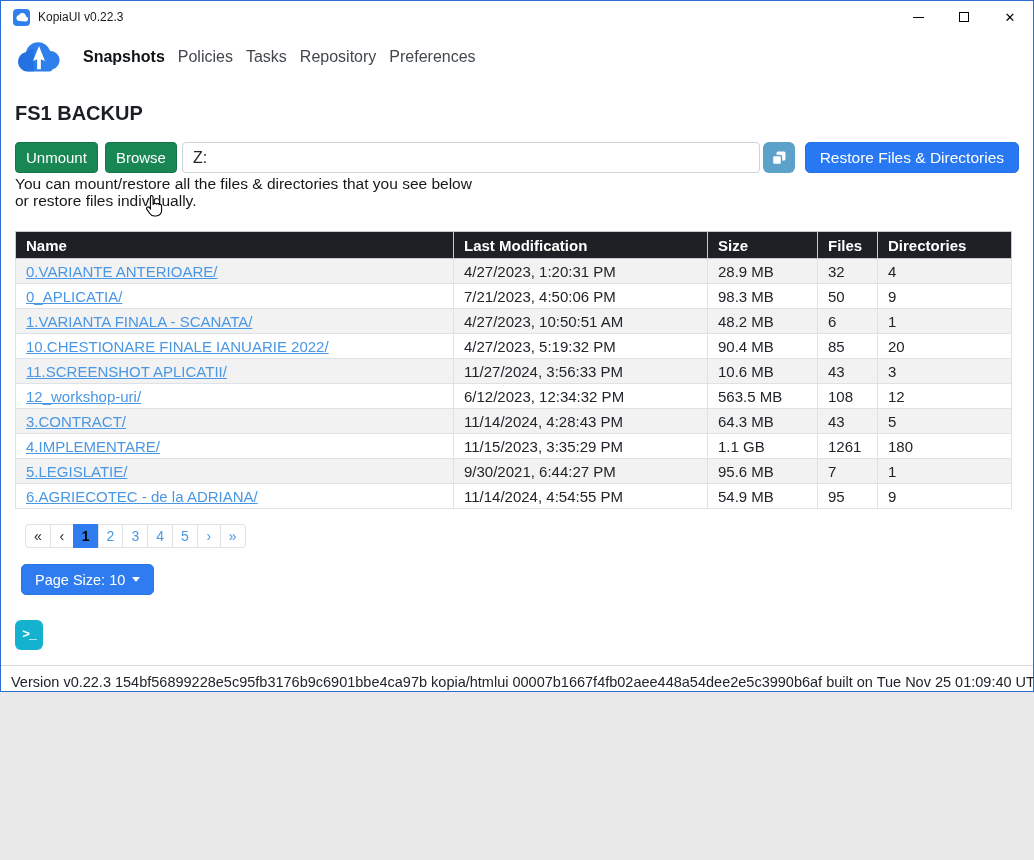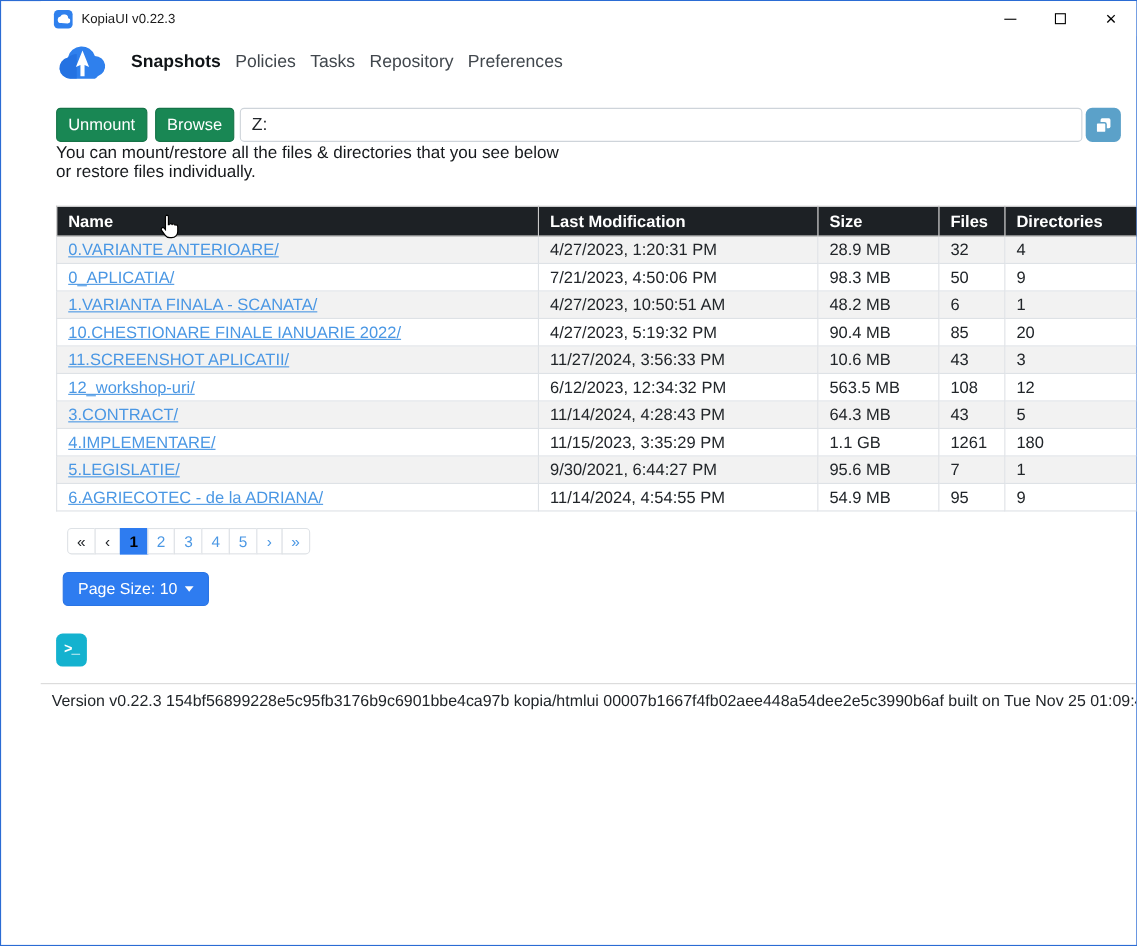--- a/index.html
+++ b/index.html
@@ -1,21 +1,21 @@
 <!DOCTYPE html>
 <html><head>
 <meta charset="utf-8">
 <style>
   * { margin:0; padding:0; box-sizing:border-box; }
   html,body { background:#e9e9e9; }
   body { font-family:"Liberation Sans","DejaVu Sans",sans-serif; }
 
   .window {
-    position:relative; width:1034px; height:860px; background:#fff;
-    border:1px solid #2b6cd4; overflow:hidden;padding-left:36px;
+    position:relative; width:1034px; height:692px; background:#fff;
+    border:1px solid #2b6cd4; overflow:hidden;
   }
 
   
   .titlebar { height:32px; display:flex; align-items:center; padding-left:12px; background:#fff; }
   .titlebar .app-icon {
     width:17px; height:17px; border-radius:4px; background:#2f80ed;
     display:flex; align-items:center; justify-content:center; margin-right:8px; flex:0 0 auto;
   }
   .titlebar .app-title { font-size:12px; color:#1a1a1a; flex:1 1 auto; }
   .win-controls { display:flex; height:32px; }
@@ -128,32 +128,34 @@
     <ul class="nav-items">
         <li class="nav-item active">Snapshots</li>
         <li class="nav-item">Policies</li>
         <li class="nav-item">Tasks</li>
         <li class="nav-item">Repository</li>
         <li class="nav-item">Preferences</li>
       </ul>
   </div>
 
   
+  <div class="page-title">FS1 BACKUP</div>
 
   
   <div class="mount-row">
     <button class="btn btn-green btn-unmount">Unmount</button>
     <button class="btn btn-green btn-browse">Browse</button>
     <input class="mount-input" type="text" value="Z:" style="">
     <button class="btn btn-copy" aria-label="copy">
       <svg width="16" height="16" viewBox="0 0 16 16">
         <rect x="5.5" y="1.5" width="9" height="9" rx="1.5" fill="#fff"></rect>
         <rect x="1.5" y="5.5" width="9" height="9" rx="1.5" fill="#fff" stroke="#5ba1c9" stroke-width="1.4"></rect>
       </svg>
     </button>
+    <button class="btn btn-restore">Restore Files &amp; Directories</button>
   </div>
 
   
   <svg class="cursor" width="19" height="24" viewBox="0 0 19 24">
     <path fill="#fff" stroke="#000" stroke-width="1.1" d="M6.5 1.5c.9 0 1.6.7 1.6 1.6v7.2h.5c.2-.6.8-1.1 1.5-1.1.6 0 1.1.3 1.4.8.3-.3.7-.5 1.2-.5.7 0 1.3.4 1.5 1.1.2-.1.5-.2.7-.2 1 0 1.7.8 1.7 1.7v4.4c0 3.1-2.4 5.5-5.5 5.5h-1.7c-1.8 0-3.4-.9-4.4-2.3l-3.1-4.3c-.5-.7-.4-1.7.3-2.2.6-.5 1.5-.4 2 .2l1.2 1.4V3.1c0-.9.7-1.6 1.6-1.6z"></path>
   </svg>
 
   
   <div class="desc">
     <div>You can mount/restore all the files &amp; directories that you see below</div>

